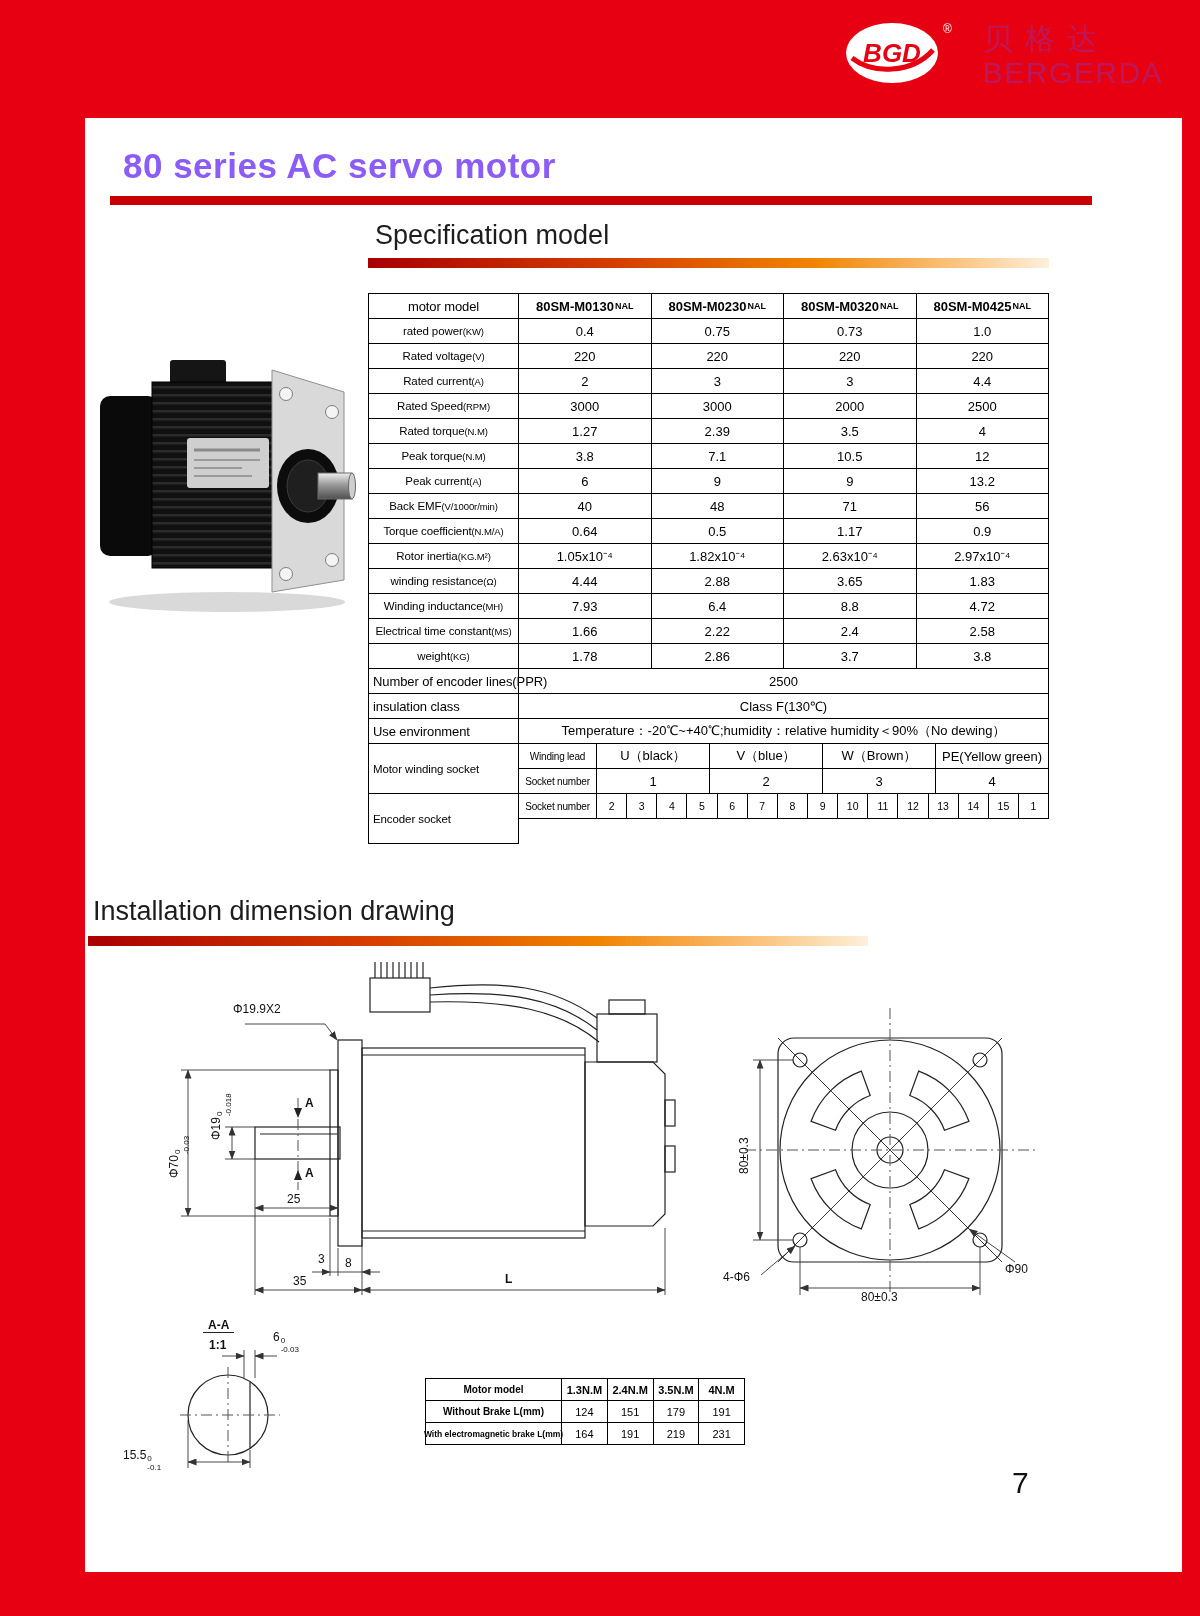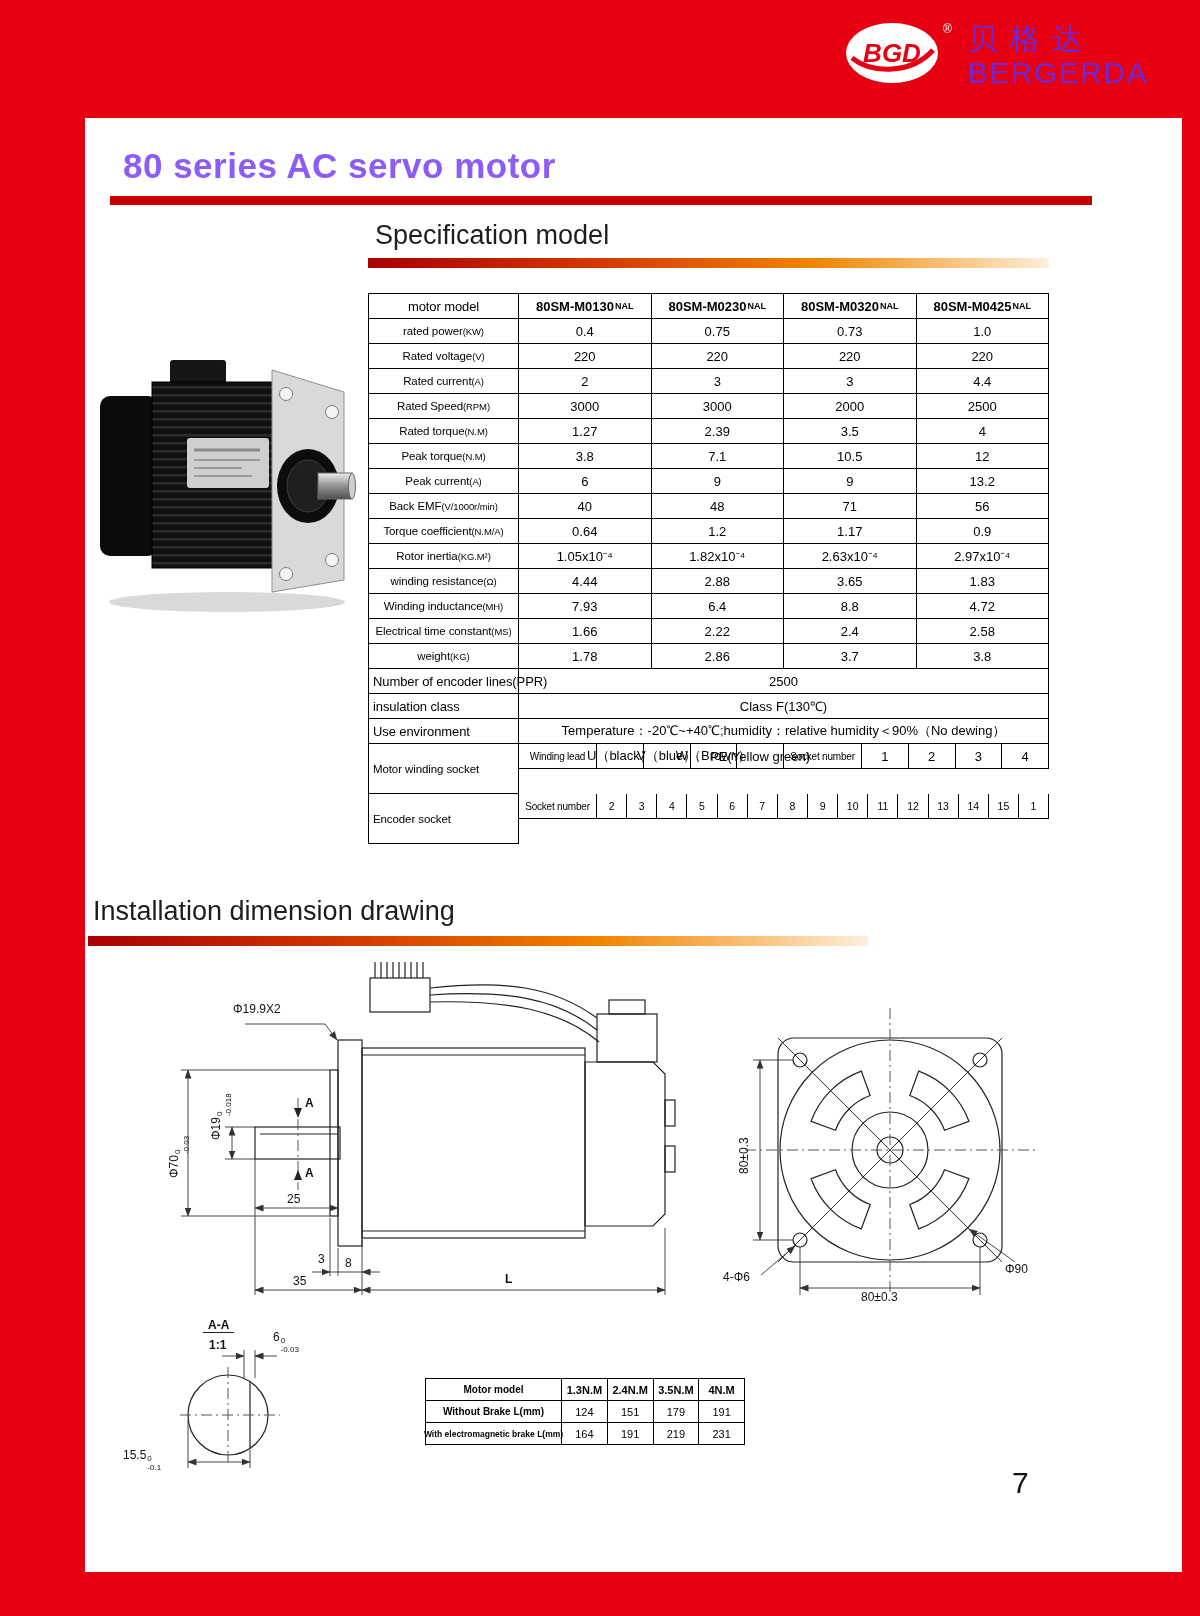--- a/index.html
+++ b/index.html
@@ -7,21 +7,21 @@
 
   .band{position:absolute;background:#e60012}
   .topband{left:0;top:0;width:1200px;height:118px}
   .leftband{left:0;top:0;width:85px;height:1616px}
   .rightband{right:0;top:0;width:18px;height:1616px}
   .bottomband{left:0;bottom:0;width:1200px;height:44px}
 
   .logo{position:absolute;left:845px;top:22px;display:flex;align-items:flex-start}
   .logo-oval{width:95px;height:62px}
   .logo-reg{color:#fff;font-size:12px;margin:0 6px 0 3px}
-  .brand-names{margin-left:10px;color:#6d28d9}
+  .brand-names{margin-left:25px;color:#be185d}
   .brand-cn{font-size:30px;letter-spacing:12px;line-height:34px}
   .brand-en{font-size:30px;font-weight:normal;letter-spacing:1.5px;line-height:34px}
 
   .title{position:absolute;left:123px;top:146px;font-size:35px;font-weight:bold;color:#8b5cf6;letter-spacing:.5px}
   .title-rule{position:absolute;left:110px;top:196px;width:982px;height:9px;background:#c60000}
 
   .sec{position:absolute;font-size:27px;font-weight:400;color:#1d1d1d}
   .spec-head{left:375px;top:220px}
   .install-head{left:93px;top:896px}
   .grad-rule{position:absolute;height:10px;background:linear-gradient(90deg,#a80000 0%,#d43b00 35%,#f08300 65%,#fbc98a 88%,#fdf0dc 100%)}
@@ -36,21 +36,21 @@
   .cell{border-right:1px solid #000;border-bottom:1px solid #000;display:flex;align-items:center;justify-content:center;height:25px;font-size:13px;white-space:nowrap}
   .cell.lbl{width:150px;flex:none;justify-content:center;padding:0 4px;letter-spacing:-.1px}
   .cell.lbl.center{justify-content:center}
   .cell.lbl.left{justify-content:flex-start}
   .cell.val{flex:1;min-width:0}
   .nm{font-size:11.5px}
   .un{font-size:9.5px}
   .model-cell{font-weight:bold;font-size:13px}
   .model-cell .sfx{font-size:9px;margin-left:1px}
   .tallcell{height:50px;font-size:11.5px}
-  .subblock{flex:1;display:flex;min-width:0}
+  .subblock{flex:1;display:flex;flex-direction:column;min-width:0}
   .subrow{display:flex;flex:1;min-width:0}
   .cell.sublbl{width:78px;flex:none;font-size:10px;padding:0 2px;letter-spacing:-.2px}
   .cell.enc{font-size:10.5px}
   .spec-full-row-value{font-size:13px}
 
   
   .drawing{position:absolute;left:85px;top:950px;width:1095px;height:520px}
   .dwg{position:absolute;left:0;top:0}
   .dwg .dash{stroke-dasharray:11 4 2 4;stroke:#555}
   .dim{position:absolute;font-size:12px;color:#111;white-space:nowrap}
@@ -250,21 +250,21 @@
         <div class="cell val">48</div>
         <div class="cell val">71</div>
         <div class="cell val">56</div>
       </div>
       <div class="trow">
         <div class="cell lbl">
           <span class="nm">Torque coefficient</span>
           <span class="un">(N.M/A)</span>
         </div>
         <div class="cell val">0.64</div>
-        <div class="cell val">1.2</div>
+        <div class="cell val">0.5</div>
         <div class="cell val">1.17</div>
         <div class="cell val">0.9</div>
       </div>
       <div class="trow">
         <div class="cell lbl">
           <span class="nm">Rotor inertia</span>
           <span class="un">(KG.M²)</span>
         </div>
         <div class="cell val">1.05x10⁻⁴</div>
         <div class="cell val">1.82x10⁻⁴</div>

